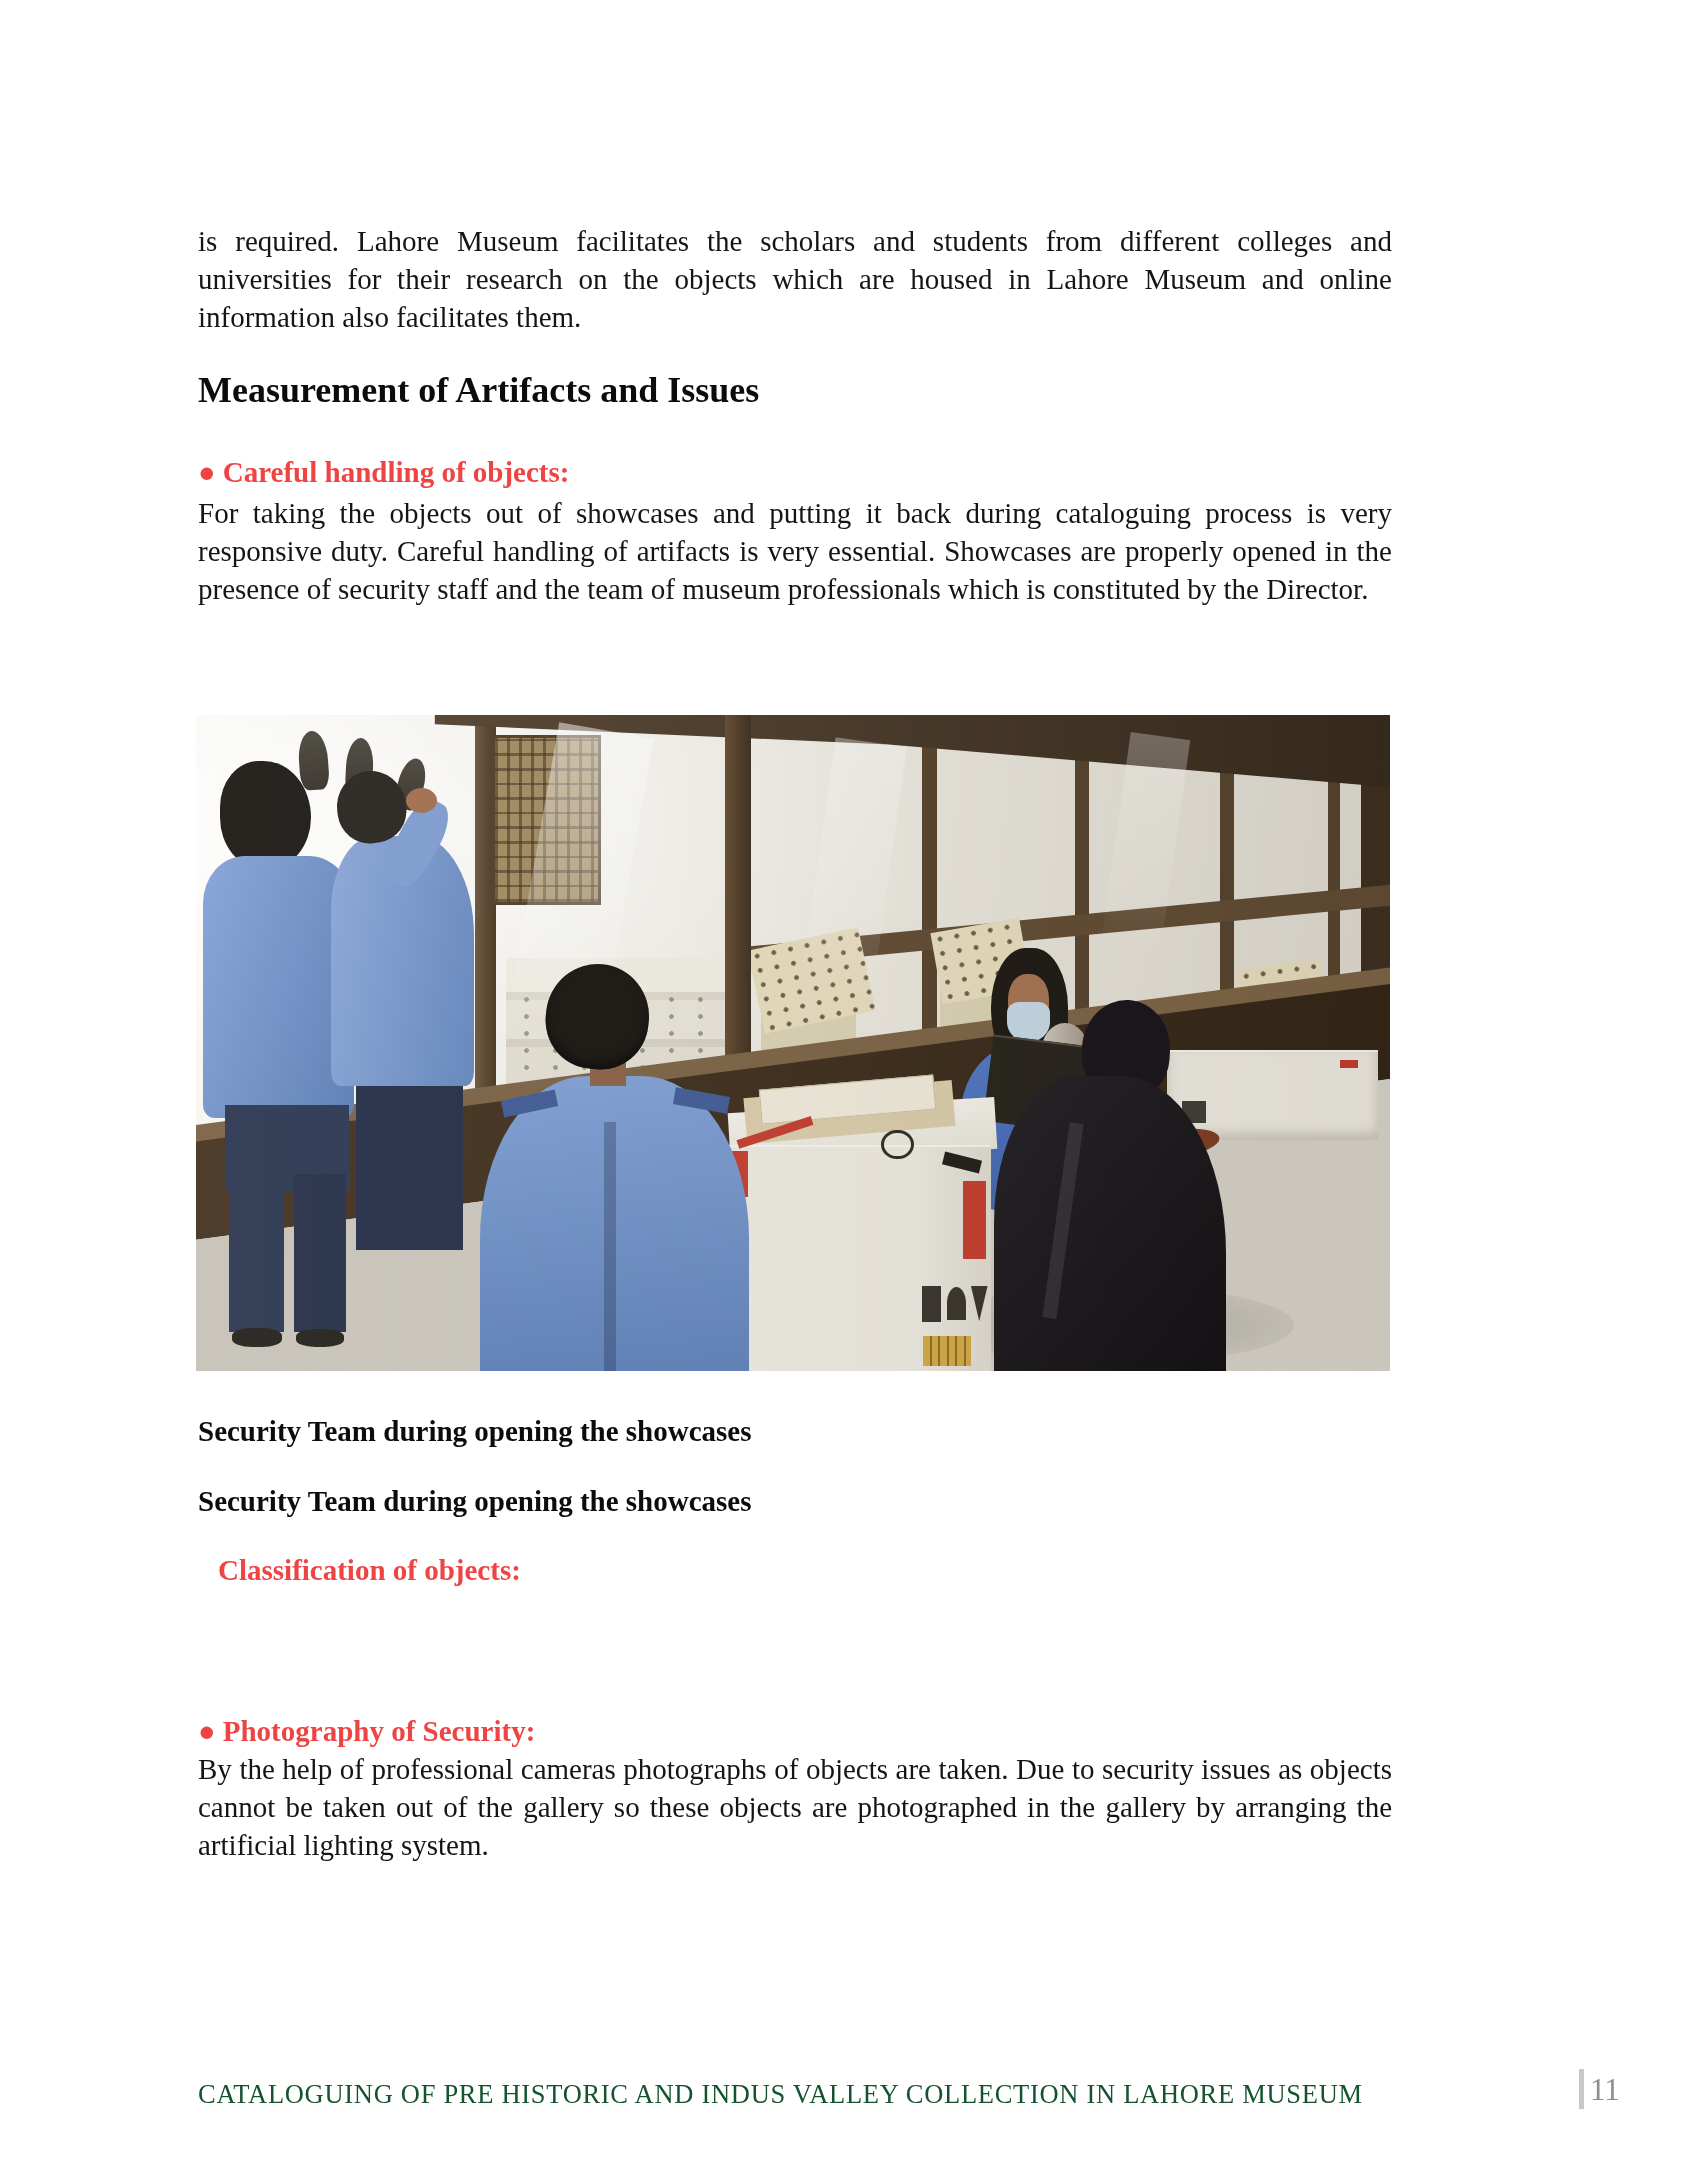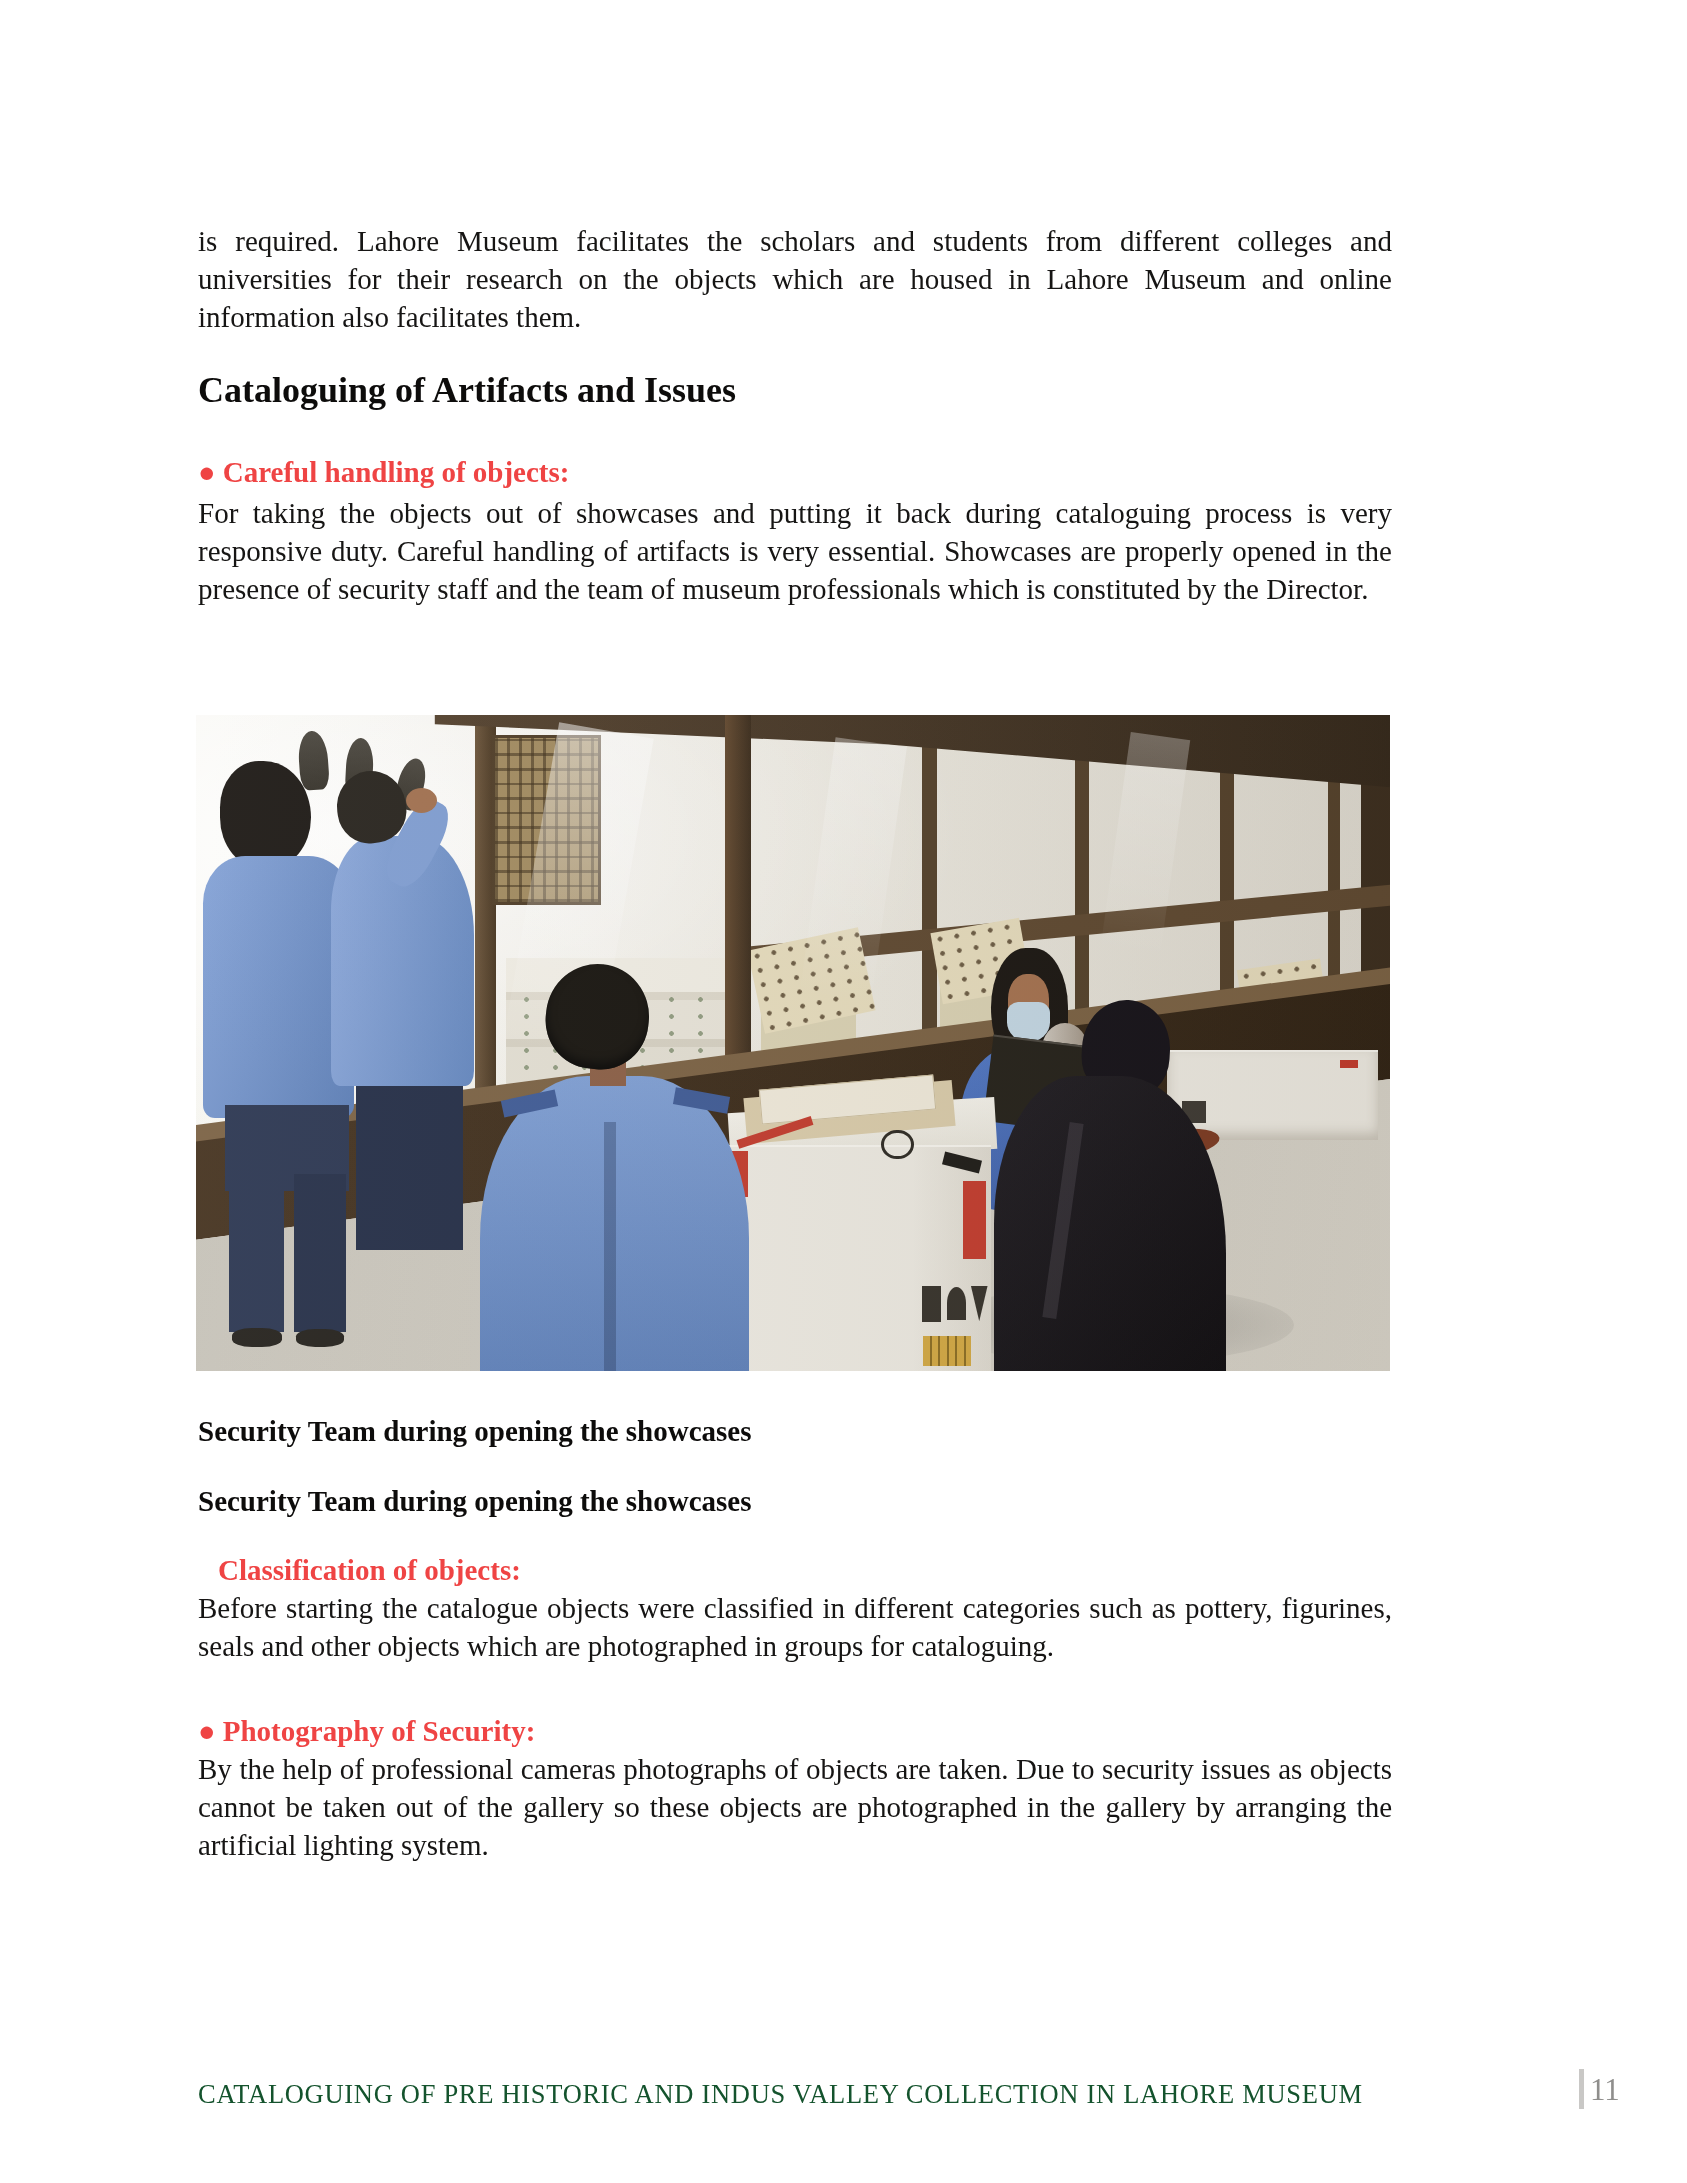--- a/index.html
+++ b/index.html
@@ -182,21 +182,21 @@
     color:#8f8e8c;
   }
 </style>
 </head>
 <body>
 
 <div class="page">
 
   <p class="tblock" style="top:193px;">is required. Lahore Museum facilitates the scholars and students from different colleges and universities for their research on the objects which are housed in Lahore Museum and online information also facilitates them.</p>
 
-  <h1 class="heading-1" style="top:345px;">Cataloguing of Artifacts and Issues</h1>
+  <h1 class="heading-1" style="top:345px;">Measurement of Artifacts and Issues</h1>
 
   <p class="lead-head" style="top:424px;">● Careful handling of objects:</p>
   <p class="tblock" style="top:465px;">For taking the objects out of showcases and putting it back during cataloguing process is very responsive duty. Careful handling of artifacts is very essential. Showcases are properly opened in the presence of security staff and the team of museum professionals which is constituted by the Director.</p>
 
   <figure class="photo">
     <div class="ph-wall"></div>
     <div class="ph-glare-big"></div>
     <div class="ph-case-right-glass"></div>
     <div class="ph-beam-top"></div>
     <div class="ph-post-left"></div>
@@ -278,21 +278,20 @@
     <div class="ph-g3-ep-r"></div>
     <div class="ph-g3-neck"></div>
     <div class="ph-g3-beret"></div>
     <div class="ph-overlay"></div>
   </figure>
 
   <p class="caption" style="top:1383px;">Security Team during opening the showcases</p>
   <p class="caption" style="top:1453px;">Security Team during opening the showcases</p>
 
   <p class="lead-head" style="top:1522px;margin-left:20px;">Classification of objects:</p>
-  <p class="tblock" style="top:1560px;">Before starting the catalogue objects were classified in different categories such as pottery, figurines, seals and other objects which are photographed in groups for cataloguing.</p>
 
   <p class="lead-head" style="top:1683px;">● Photography of Security:</p>
   <p class="tblock" style="top:1721px;">By the help of professional cameras photographs of objects are taken.  Due to security issues as objects cannot be taken out of the gallery so these objects are photographed in the gallery by arranging the artificial lighting system.</p>
 
 
   <div class="footer-title">CATALOGUING OF PRE HISTORIC AND INDUS VALLEY COLLECTION IN LAHORE MUSEUM</div>
   <div class="footer-sep"></div>
   <div class="footer-page">11</div>
 
 </div>

